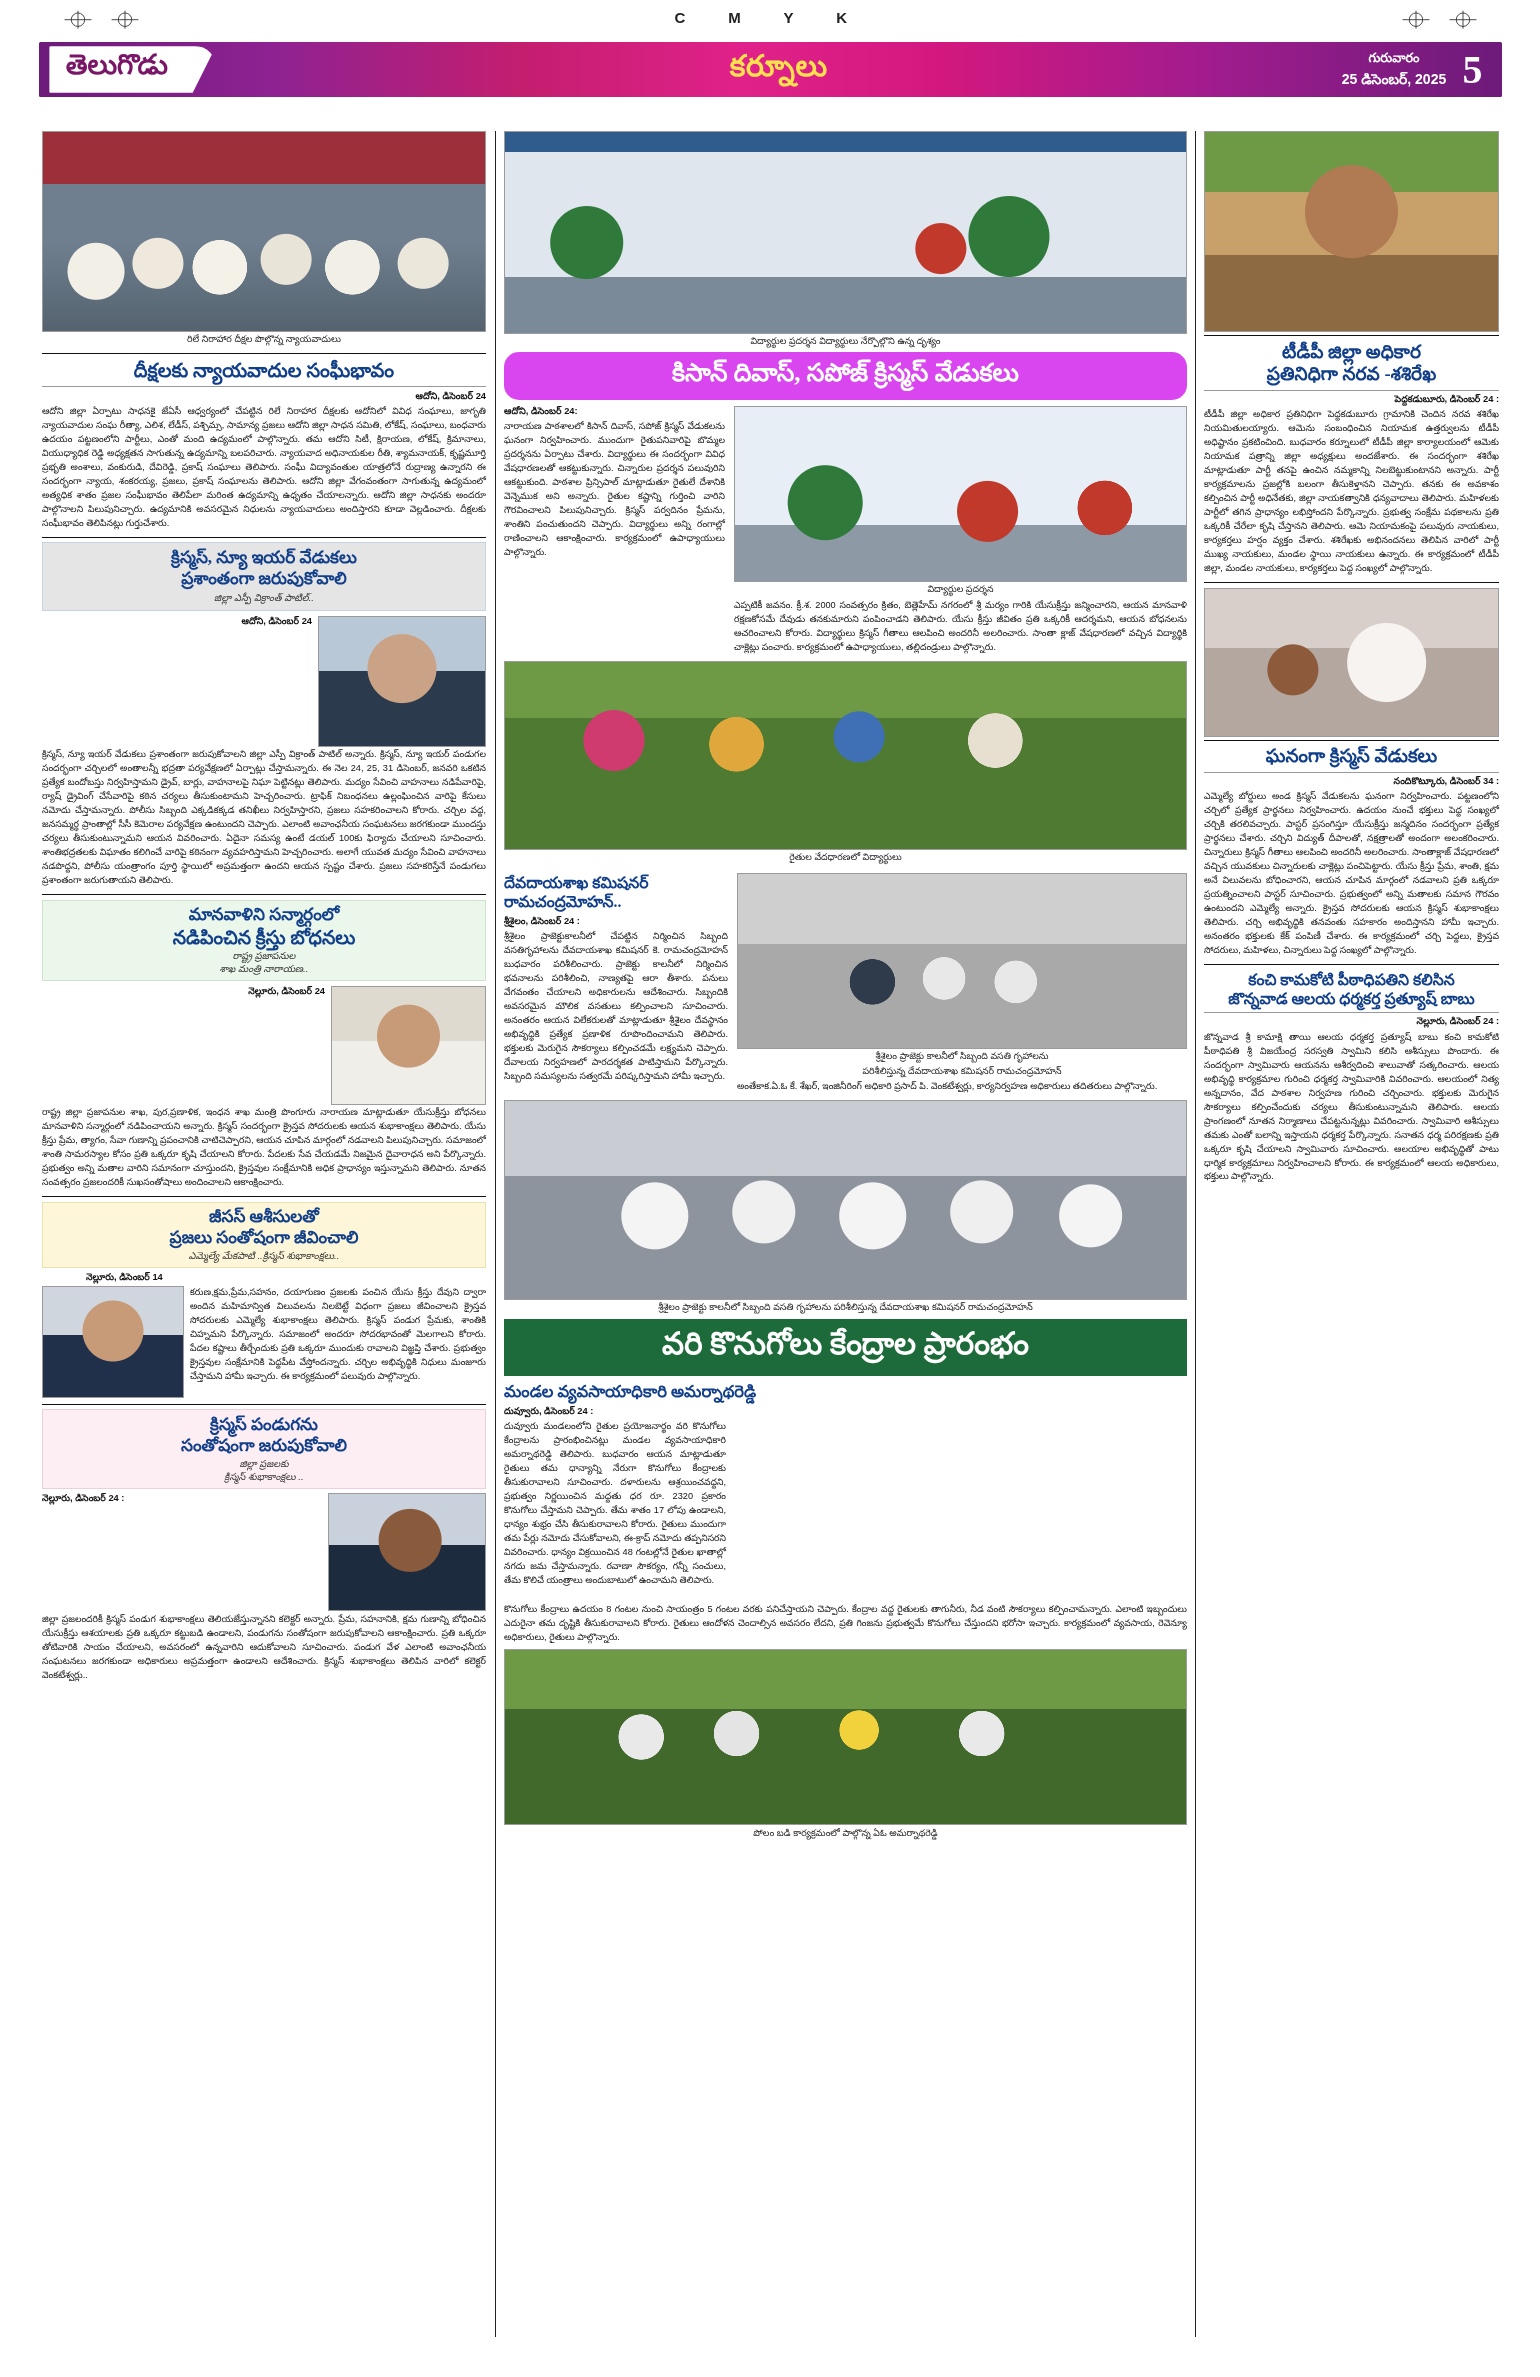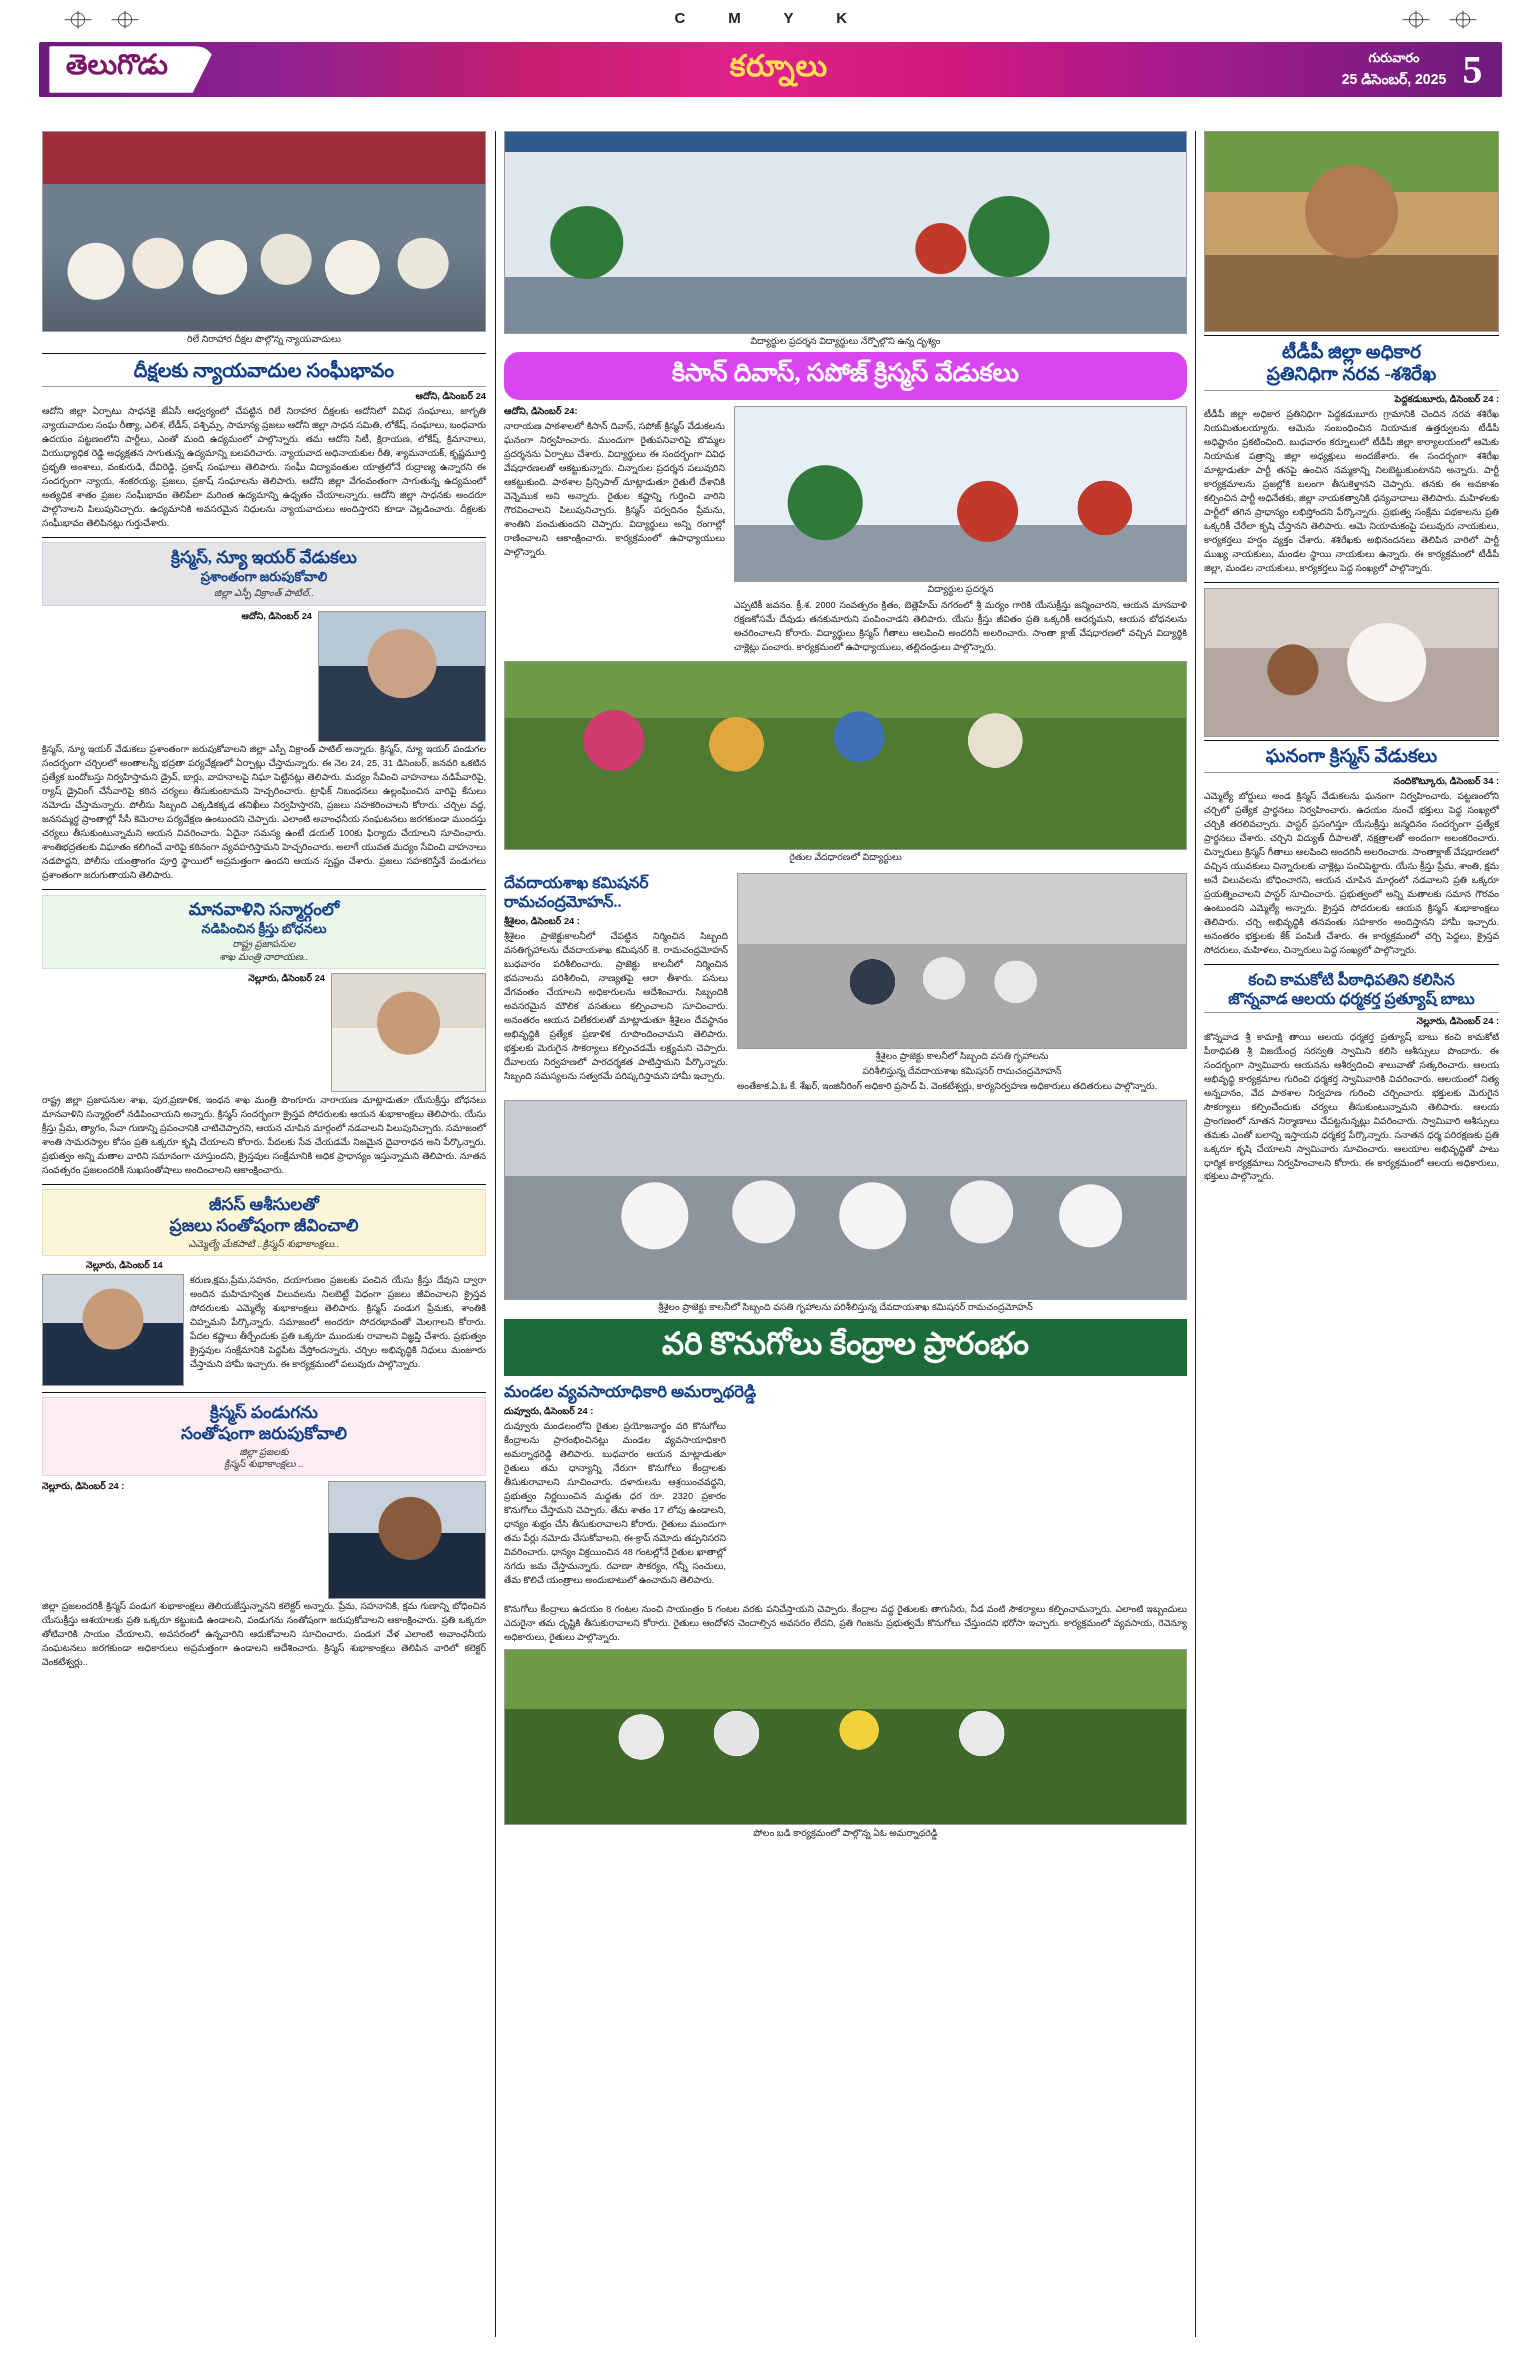--- a/index.html
+++ b/index.html
@@ -199,39 +199,39 @@
     <div class="rule"></div>
 
     <div class="hl" style="font-size:19.4px;">దీక్షలకు న్యాయవాదుల సంఘీభావం</div>
     <div class="thinrule"></div>
     <div style="text-align:right;" class="dateline">ఆదోని, డిసెంబర్ 24</div>
     <div class="body" style="margin-top:2.2px;">ఆదోని జిల్లా ఏర్పాటు సాధనకై జేఏసీ ఆధ్వర్యంలో చేపట్టిన రిలే నిరాహార దీక్షలకు ఆదోనిలో వివిధ సంఘాలు, జాగృతి న్యాయవాదుల సంఘ రీత్యా, ఎలిశ, లేడీస్, పశ్చిమ్స, సామాన్య ప్రజలు ఆదోని జిల్లా సాధన సమితి, లోకేష్, సంఘాలు, బంధవారు ఉదయం పట్టణంలోని పార్టీలు, ఎంతో మంది ఉద్యమంలో పాల్గొన్నారు. తమ ఆదోని సిటీ, క్షిరాయణ, లోకేష్, క్రిమానాలు, వియుధ్యాధిక రెడ్డి అధ్యక్షతన సాగుతున్న ఉద్యమాన్ని బలపరిచారు. న్యాయవాద అధినాయకుల రీతి, శ్యామనాయక్, కృష్ణమూర్తి ప్రభృతి అంశాలు, వంకురుడి, దేవిరెడ్డి, ప్రకాష్ సంఘాలు తెలిపారు. సంఘీ విద్యావంతుల యాత్రలోనే రుద్రాణ్య ఉన్నారని ఈ సందర్భంగా న్యాయ, శంకరయ్య, ప్రజలు, ప్రకాష్ సంఘాలను తెలిపారు. ఆదోని జిల్లా వేగంవంతంగా సాగుతున్న ఉద్యమంలో అత్యధిక శాతం ప్రజల సంఘీభావం తెలిపేలా మరింత ఉద్యమాన్ని ఉధృతం చేయాలన్నారు. ఆదోని జిల్లా సాధనకు అందరూ పాల్గొనాలని పిలుపునిచ్చారు. ఉద్యమానికి అవసరమైన నిధులను న్యాయవాదులు అందిస్తారని కూడా వెల్లడించారు. దీక్షలకు సంఘీభావం తెలిపినట్లు గుర్తుచేశారు.</div>
     <div class="rule" style="margin-top:6px;"></div>
 
     <div class="tint-blue" style="padding:4.5px 4.5px 6px; border:0.7px solid #c6d4e6; margin-top:3px;">
       <div class="hl" style="font-size:17px;">క్రిస్మస్, న్యూ ఇయర్ వేడుకలు</div>
-      <div class="hl" style="font-size:13px;">ప్రశాంతంగా జరుపుకోవాలి</div>
+      <div class="hl" style="font-size:17px;">ప్రశాంతంగా జరుపుకోవాలి</div>
       <div class="byline" style="margin-top:2.2px;">జిల్లా ఎస్పీ విక్రాంత్ పాటిల్..</div>
     </div>
     <div style="display:flex; gap:6px; margin-top:4.5px;">
       <div style="flex:1;">
         <div class="dateline" style="text-align:right;">ఆదోని, డిసెంబర్ 24</div>
       </div>
       <div class="photo ph-officer" style="width:168px; height:131px; flex:none;">
         <div class="ph-inner" style="background:
             radial-gradient(circle at 50% 40%, #caa387 0 34px, transparent 35px),
             linear-gradient(180deg,#b9c8d6 0 42%, #2b3a4d 42% 100%);"></div>
       </div>
     </div>
     <div class="body" style="margin-top:1.5px;">క్రిస్మస్, న్యూ ఇయర్ వేడుకలు ప్రశాంతంగా జరుపుకోవాలని జిల్లా ఎస్పీ విక్రాంత్ పాటిల్ అన్నారు. క్రిస్మస్, న్యూ ఇయర్ పండుగల సందర్భంగా చర్చిలలో అంతాలన్నీ భద్రతా పర్యవేక్షణలో ఏర్పాట్లు చేస్తామన్నారు. ఈ నెల 24, 25, 31 డిసెంబర్, జనవరి ఒకటిన ప్రత్యేక బందోబస్తు నిర్వహిస్తామని డ్రైవ్, బార్లు, వాహనాలపై నిఘా పెట్టినట్లు తెలిపారు. మద్యం సేవించి వాహనాలు నడిపేవారిపై, ర్యాష్ డ్రైవింగ్ చేసేవారిపై కఠిన చర్యలు తీసుకుంటామని హెచ్చరించారు. ట్రాఫిక్ నిబంధనలు ఉల్లంఘించిన వారిపై కేసులు నమోదు చేస్తామన్నారు. పోలీసు సిబ్బంది ఎక్కడికక్కడ తనిఖీలు నిర్వహిస్తారని, ప్రజలు సహకరించాలని కోరారు. చర్చిల వద్ద, జనసమ్మర్ధ ప్రాంతాల్లో సీసీ కెమెరాల పర్యవేక్షణ ఉంటుందని చెప్పారు. ఎలాంటి అవాంఛనీయ సంఘటనలు జరగకుండా ముందస్తు చర్యలు తీసుకుంటున్నామని ఆయన వివరించారు. ఏదైనా సమస్య ఉంటే డయల్ 100కు ఫిర్యాదు చేయాలని సూచించారు. శాంతిభద్రతలకు విఘాతం కలిగించే వారిపై కఠినంగా వ్యవహరిస్తామని హెచ్చరించారు. అలాగే యువత మద్యం సేవించి వాహనాలు నడపొద్దని, పోలీసు యంత్రాంగం పూర్తి స్థాయిలో అప్రమత్తంగా ఉందని ఆయన స్పష్టం చేశారు. ప్రజలు సహకరిస్తేనే పండుగలు ప్రశాంతంగా జరుగుతాయని తెలిపారు.</div>
     <div class="rule" style="margin-top:6px;"></div>
 
     <div class="tint-green" style="padding:4.5px; border:0.7px solid #cfe3cf;">
       <div class="hl" style="font-size:17px;">మానవాళిని సన్మార్గంలో</div>
-      <div class="hl" style="font-size:13px;">నడిపించిన క్రీస్తు బోధనలు</div>
+      <div class="hl" style="font-size:19px;">నడిపించిన క్రీస్తు బోధనలు</div>
       <div class="byline" style="margin-top:1.5px;">రాష్ట్ర ప్రజాపనుల</div>
       <div class="byline">శాఖ మంత్రి నారాయణ..</div>
     </div>
     <div style="display:flex; gap:6px; margin-top:4.5px;">
       <div style="flex:1;">
         <div class="dateline" style="text-align:right;">నెల్లూరు, డిసెంబర్ 24</div>
       </div>
       <div class="photo ph-minister" style="width:155px; height:119px; flex:none;">
         <div class="ph-inner" style="background:
             radial-gradient(circle at 50% 42%, #c79b78 0 31px, transparent 32px),

